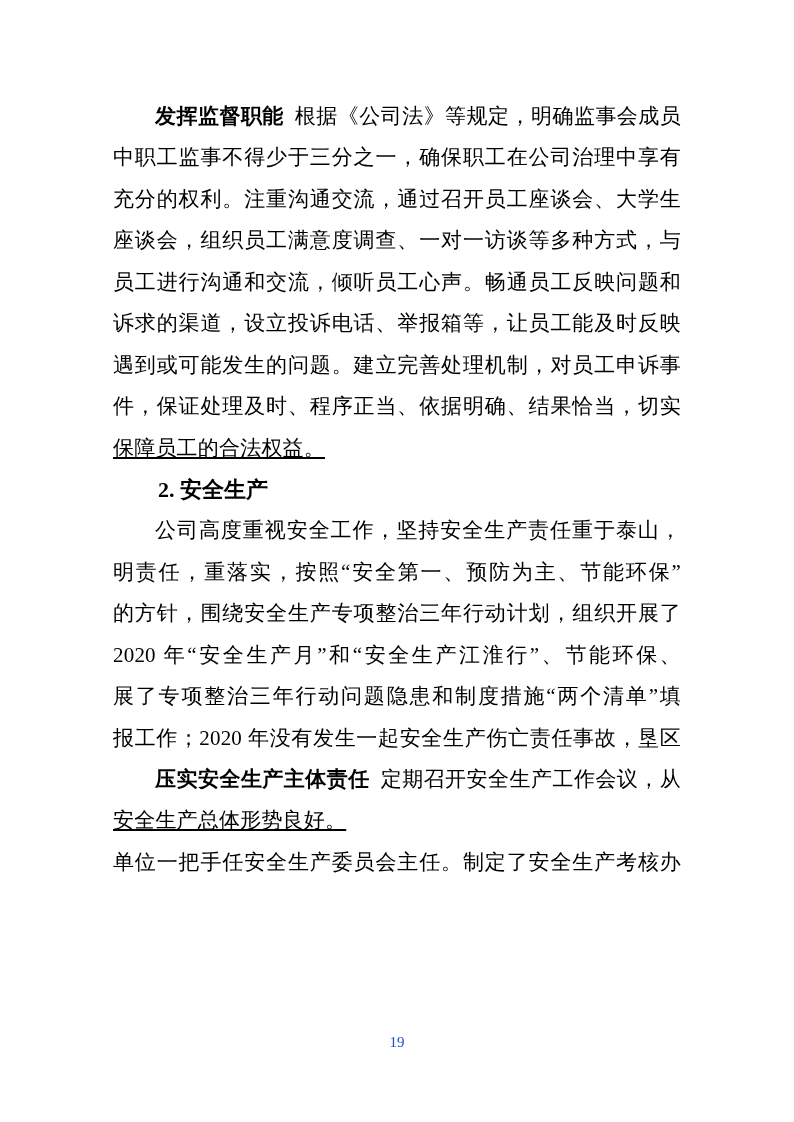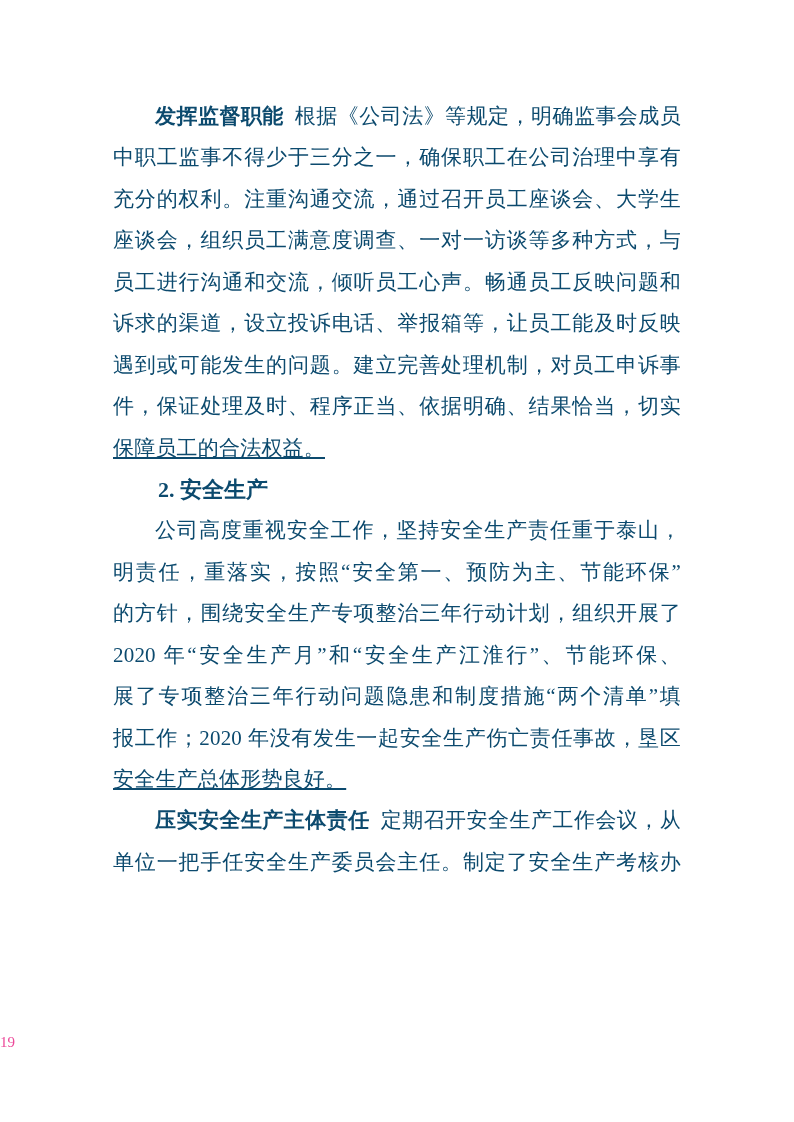--- a/index.html
+++ b/index.html
@@ -13,21 +13,21 @@
     width: 794px;
     height: 1122px;
     background: #ffffff;
     overflow: hidden;
   }
   .text-block {
     position: absolute;
     left: 113px;
     top: 96px;
     width: 568px;
-    color: #0c4a6e;
+    color: #000000;
   }
   .line {
     height: 41.45px;
     line-height: 41.45px;
     font-size: 21px;
     letter-spacing: 0.2px;
     text-align: justify;
     text-align-last: justify;
     overflow: hidden;
   }
@@ -45,22 +45,23 @@
     font-size: 22px;
     font-weight: 700;
     text-align: center;
     text-align-last: left;
   }
   .page-number {
     position: absolute;
     left: 0;
     top: 1034px;
     width: 794px;
+    text-align: center;
     font-size: 15px;
-    color: #ec4899;
+    color: #1d4ed8;
     font-family: "Liberation Serif", "DejaVu Serif", serif;
   }
 </style>
 </head>
 <body>
 
 <div class="sheet">
 
   <div class="text-block">
 
@@ -75,22 +76,22 @@
     <div class="line last">保障员工的合法权益。</div>
 
     <div class="heading">2. 安全生产</div>
 
     <div class="line indent">公司高度重视安全工作，坚持安全生产责任重于泰山，</div>
     <div class="line">明责任，重落实，按照“安全第一、预防为主、节能环保”</div>
     <div class="line">的方针，围绕安全生产专项整治三年行动计划，组织开展了</div>
     <div class="line">2020 年“安全生产月”和“安全生产江淮行”、节能环保、</div>
     <div class="line">展了专项整治三年行动问题隐患和制度措施“两个清单”填</div>
     <div class="line">报工作；2020 年没有发生一起安全生产伤亡责任事故，垦区</div>
+    <div class="line indent"><span class="lead">压实安全生产主体责任</span><span>定期召开安全生产工作会议，从</span></div>
+
     <div class="line last">安全生产总体形势良好。</div>
-
-    <div class="line indent"><span class="lead">压实安全生产主体责任</span><span>定期召开安全生产工作会议，从</span></div>
     <div class="line">单位一把手任安全生产委员会主任。制定了安全生产考核办</div>
 
   </div>
 
   <div class="page-number">19</div>
 
 </div>
 
 </body></html>

